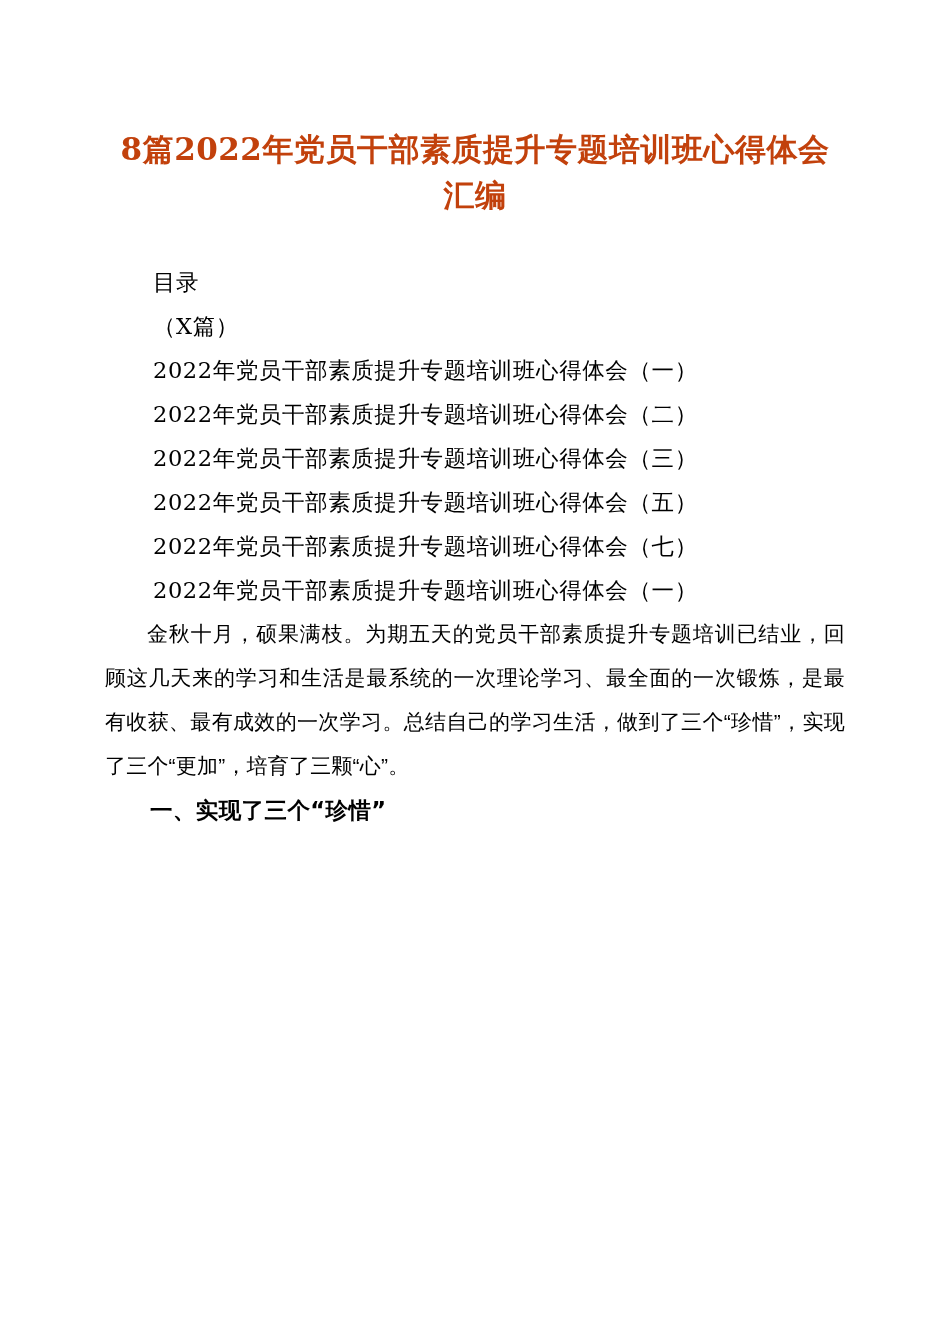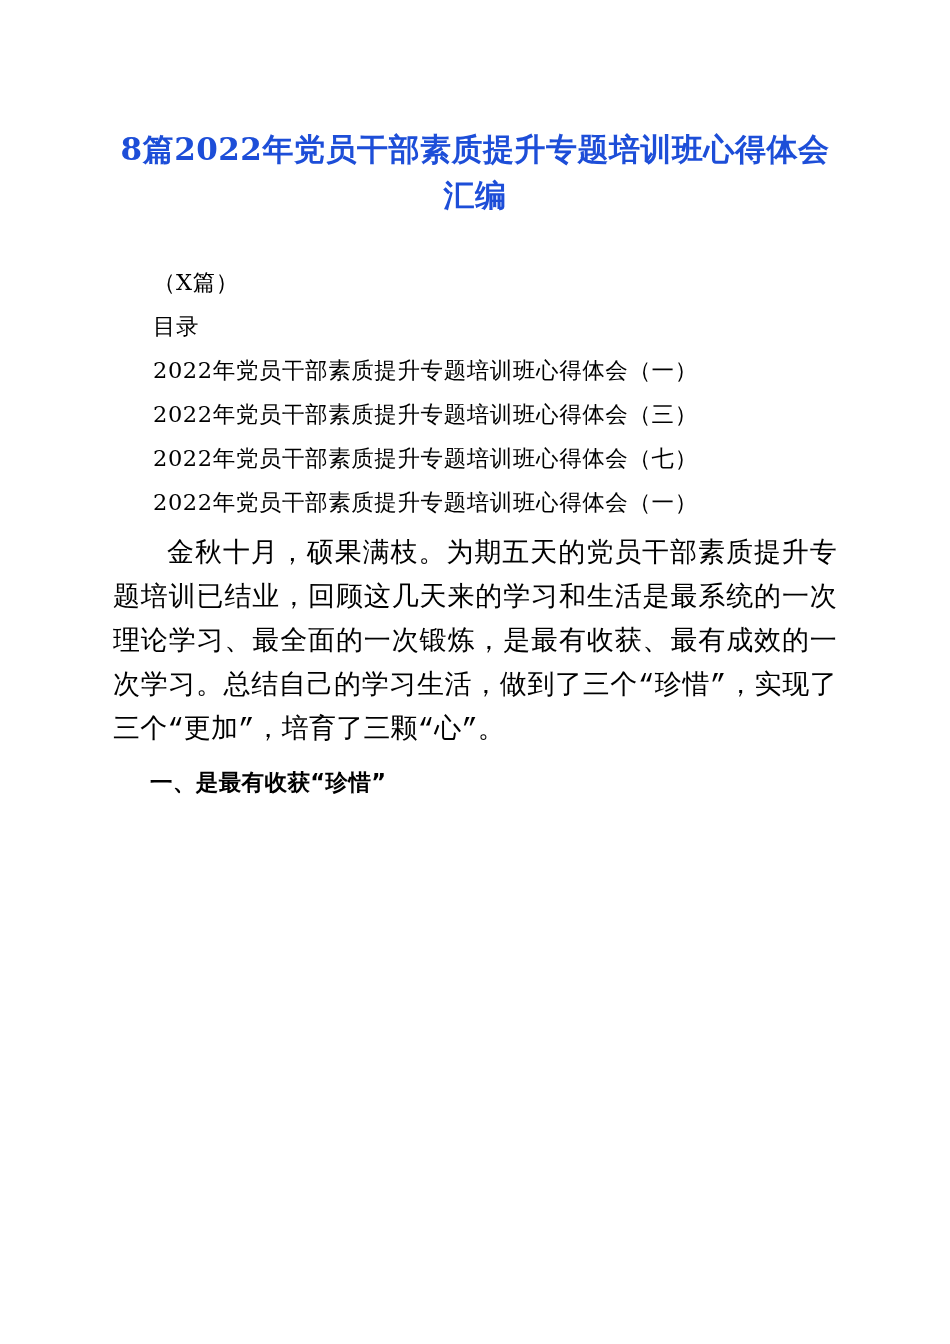--- a/index.html
+++ b/index.html
@@ -25,21 +25,21 @@
   .doc-title {
     width: 740px;
     margin: 0 auto;
     padding-top: 126px;
     text-align: center;
     font-family: "DejaVu Serif", "Liberation Serif", serif;
     font-weight: bold;
     font-size: 31px;
     line-height: 46px;
     letter-spacing: 0.5px;
-    color: #1d4ed8;
+    color: #c2410c;
   }
 
   
   .content {
     width: 740px;
     margin: 0 auto;
     padding-top: 42px;
     font-size: 22.5px;
     line-height: 44px;
   }
@@ -57,29 +57,29 @@
   }
 
   .toc-list {
     list-style: none;
     margin: 0;
     padding: 0;
   }
 
   
   .body-par {
-    margin: 8px;
+    margin: 0;
     text-align: justify;
     text-align-last: left;
     text-justify: inter-ideograph;
     text-indent: 2em;
-    font-size: 27px;
+    font-size: 21px;
     line-height: 44px;
     letter-spacing: 0.2px;
-    font-family: Liberation Mono, monospace;
+    font-family: Liberation Sans, sans-serif;
   }
 
   
   .sec-heading {
     margin: 0;
     text-indent: 2em;
     font-weight: bold;
     font-size: 22.5px;
     line-height: 44px;
     letter-spacing: 0.4px;
@@ -89,31 +89,33 @@
 </head>
 <body>
 
 <div class="page">
 
   <h1 class="doc-title">8篇2022年党员干部素质提升专题培训班心得体会汇编</h1>
 
   <div class="content">
 
 
+    <p class="front-line">目录</p>
+
     <p class="front-line">（X篇）</p>
-
-    <p class="front-line">目录</p>
 
     <ul class="toc-list">
       <li class="toc-line">2022年党员干部素质提升专题培训班心得体会（一）</li>
+      <li class="toc-line">2022年党员干部素质提升专题培训班心得体会（二）</li>
       <li class="toc-line">2022年党员干部素质提升专题培训班心得体会（三）</li>
+      <li class="toc-line">2022年党员干部素质提升专题培训班心得体会（五）</li>
       <li class="toc-line">2022年党员干部素质提升专题培训班心得体会（七）</li>
     </ul>
 
     <p class="toc-line">2022年党员干部素质提升专题培训班心得体会（一）</p>
 
     <p class="body-par">金秋十月，硕果满枝。为期五天的党员干部素质提升专题培训已结业，回顾这几天来的学习和生活是最系统的一次理论学习、最全面的一次锻炼，是最有收获、最有成效的一次学习。总结自己的学习生活，做到了三个“珍惜”，实现了三个“更加”，培育了三颗“心”。</p>
 
-    <p class="sec-heading">一、是最有收获“珍惜”</p>
+    <p class="sec-heading">一、实现了三个“珍惜”</p>
 
 
   </div>
 </div>
 
 </body></html>

